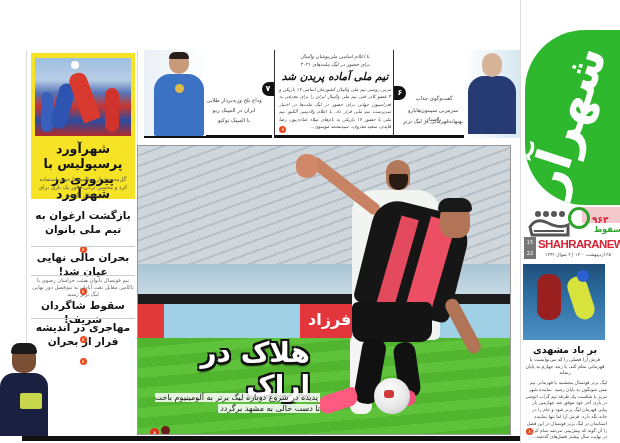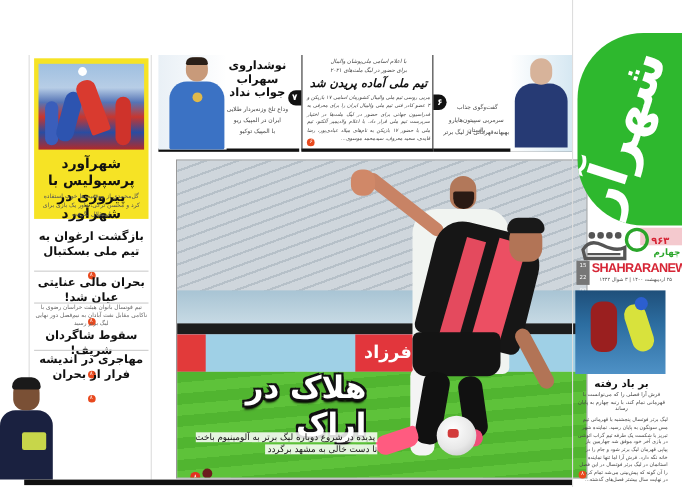--- a/index.html
+++ b/index.html
@@ -54,21 +54,21 @@
   .wr-bg { position: absolute; left: 0; top: 0; width: 62px; height: 86px; background: linear-gradient(90deg, #e9f0f6, #ffffff); }
   .num-badge { position: absolute; width: 12px; height: 14px; background: #111; color: #fff; font-size: 8px; font-weight: bold; line-height: 14px; text-align: center; border-radius: 0 7px 7px 0; }
   .strip-head { position: absolute; text-align: center; font-weight: bold; color: #111; }
   .strip-small { position: absolute; text-align: center; font-size: 5.4px; line-height: 9px; color: #444; }
 
   .coach { position: absolute; left: 70px; top: 0px; width: 56px; height: 88px; background: linear-gradient(90deg, #fff 0%, #d6e8f2 100%); }
   .coach-head { position: absolute; left: 18px; top: 3px; width: 20px; height: 24px; background: #d7b39a; border-radius: 11px; }
   .coach-body { position: absolute; left: 4px; top: 26px; width: 48px; height: 58px; background: #263a74; border-radius: 16px 16px 0 0; }
 
   
-  .main-photo { position: absolute; left: 160px; top: 145px; width: 374px; height: 290px; overflow: hidden;
+  .main-photo { position: absolute; left: 137px; top: 145px; width: 374px; height: 290px; overflow: hidden;
     background: #dfe6ea; border: 1px solid #999; }
   .stands { position: absolute; left: 0; top: 0; width: 374px; height: 122px;
     background: repeating-linear-gradient(160deg, #cfd6dc 0px, #cfd6dc 8px, #b6c0c8 8px, #b6c0c8 10px); }
   .stands-band { position: absolute; left: 0; top: 118px; width: 374px; height: 30px; background: linear-gradient(180deg, #a8c4d4, #c7dae4); }
   .dark-band { position: absolute; left: 0; top: 148px; width: 374px; height: 10px; background: #1c1c1c; }
   .ad-board { position: absolute; left: 0; top: 158px; width: 374px; height: 34px; background: #9fd0e6; }
   .ad-red1 { position: absolute; left: 0; top: 158px; width: 26px; height: 34px; background: #e23a3a; }
   .ad-red2 { position: absolute; left: 162px; top: 158px; width: 60px; height: 34px; background: #e2363c; }
   .ad-text { position: absolute; color: #fff; font-weight: bold; font-size: 16px; }
   .grass { position: absolute; left: 0; top: 192px; width: 374px; height: 98px;
@@ -141,27 +141,27 @@
           <div class="p2"></div>
           <div class="p1"></div>
           <div class="p3"></div>
           <div class="ball"></div>
       </div>
       <div class="yellow-head">شهرآورد پرسپولیس با پیروزی در شهرآورد</div>
       <div class="yellow-sub">گل‌محمدی از موقعیت‌ها خوب استفاده کرد و محسن ترکی، داور یک بازی برای استقلال نگرفت</div>
     </div>
 
     <div class="lc-story" style="top:158px">
-      <div class="lc-head">بازگشت ارغوان به تیم ملی بسکتبال</div>
+      <div class="lc-head">بازگشت ارغوان به تیم ملی بانوان</div>
       <span class="dot">۸</span>
     </div>
     <div class="lc-sep" style="top:196px"></div>
 
     <div class="lc-story" style="top:200px">
-      <div class="lc-head">بحران مالی عنایتی عیان شد!</div>
+      <div class="lc-head">بحران مالی نهایی عیان شد!</div>
       <span class="dot">۸</span>
     </div>
     <div class="lc-sep" style="top:225px"></div>
 
     <div class="lc-story" style="top:227px">
       <div class="lc-small">تیم فوتسال بانوان هیئت خراسان رضوی با ناکامی مقابل نفت آبادان به نیم‌فصل دور نهایی لیگ برتر رسید</div>
       <div class="lc-head">سقوط شاگردان شریف!</div>
       <span class="dot">۸</span>
     </div>
     <div class="lc-sep" style="top:268px"></div>
@@ -181,21 +181,20 @@
 
   <div class="top-strip strip1">
     <div class="wr-bg"></div>
     <div class="wrestler">
       <div class="wr-body"></div>
         <div class="wr-head"></div>
         <div class="wr-hair"></div>
         <div class="wr-medal"></div>
     </div>
     <div class="num-badge" style="left:118px;top:32px;border-radius:7px 0 0 7px">۷</div>
-    <div class="strip-head" style="left:62px;top:4px;width:56px;font-size:10.5px;line-height:12px">نوشداروی سهراب جواب نداد</div>
     <div class="strip-small" style="left:62px;top:46px;width:56px">وداع تلخ وزنه‌بردار طلایی</div>
     <div class="strip-small" style="left:62px;top:56px;width:56px">ایران در المپیک ریو</div>
     <div class="strip-small" style="left:62px;top:66px;width:56px">با المپیک توکیو</div>
   </div>
 
   <div class="top-strip strip2">
     <div class="strip-small" style="left:4px;top:2px;width:112px;font-size:5px;line-height:8px">با اعلام اسامی ملی‌پوشان والیبال</div>
     <div class="strip-small" style="left:4px;top:10px;width:112px;font-size:5px;line-height:8px">برای حضور در لیگ ملت‌های ۲۰۲۱</div>
     <div class="strip-head" style="left:2px;top:19px;width:116px;font-size:10.5px;line-height:14px">تیم ملی آماده پریدن شد</div>
     <div class="strip-small" style="left:4px;top:36px;width:112px;font-size:4.6px;line-height:7.4px;text-align:justify">مربی روسی تیم ملی والیبال کشورمان اسامی ۱۷ بازیکن و ۴ عضو کادر فنی تیم ملی والیبال ایران را برای معرفی به فدراسیون جهانی برای حضور در لیگ ملت‌ها در اختیار سرپرست تیم ملی قرار داد. با اعلام ولادیمیر آلکنو، تیم ملی با حضور ۱۷ بازیکن به نام‌های میلاد عبادی‌پور، رضا قایدی، سعید معروف، سید‌محمد موسوی...</div>
@@ -264,30 +263,30 @@
     <svg class="issue-logo" viewBox="0 0 42 30">
       <circle cx="10" cy="5" r="3" fill="#555"></circle>
         <circle cx="18" cy="5" r="3" fill="#555"></circle>
         <circle cx="26" cy="5" r="3" fill="#555"></circle>
         <circle cx="34" cy="5" r="3" fill="#555"></circle>
       <path d="M2 18 Q8 8 20 14 T40 16 L40 26 L4 26 Z" fill="none" stroke="#555" stroke-width="3"></path>
       <path d="M6 22 L36 22" stroke="#555" stroke-width="2"></path>
     </svg>
     <div class="issue-ring"></div>
     <div class="issue-num">۹۶۳</div>
-    <div class="issue-day">چهارم</div>
+    <div class="issue-day">سقوط</div>
     <div class="issue-badge"><span>15</span><br><span>22 00</span></div>
     <div class="issue-site">SHAHRARANEWS.IR</div>
     <div class="issue-date">۲۵ اردیبهشت ۱۴۰۰ | ۳ شوال ۱۴۴۲</div>
   </div>
 
   <div class="futsal-photo">
     <div class="fs-p1"></div>
       <div class="fs-p2"></div>
       <div class="fs-h2"></div>
   </div>
-  <div class="futsal-head">بر باد رفته</div>
+  <div class="futsal-head">بر باد مشهدی</div>
   <div class="futsal-sub">فرش آرا فصلی را که می‌توانست با قهرمانی تمام کند، با رتبه چهارم به پایان رساند</div>
   <div class="futsal-body">لیگ برتر فوتسال پنجشنبه با قهرمانی تیم مس سونگون به پایان رسید. نماینده شهر تبریز با شکست یک طرفه تیم گراب اتوشی در بازی آخر خود موفق شد چهارمین بار پیاپی قهرمان لیگ برتر شود و جام را در خانه نگه دارد. فرش آرا اما تنها نماینده استانمان در لیگ برتر فوتسال در این فصل را آن گونه که پیش‌بینی می‌شد تمام کرد و در نهایت سال بیشتر فصل‌های گذشته...</div>
   <div class="futsal-dot">۸</div>
 
   <div class="bottom-rule"></div>
 </div>
 
 </body></html>

